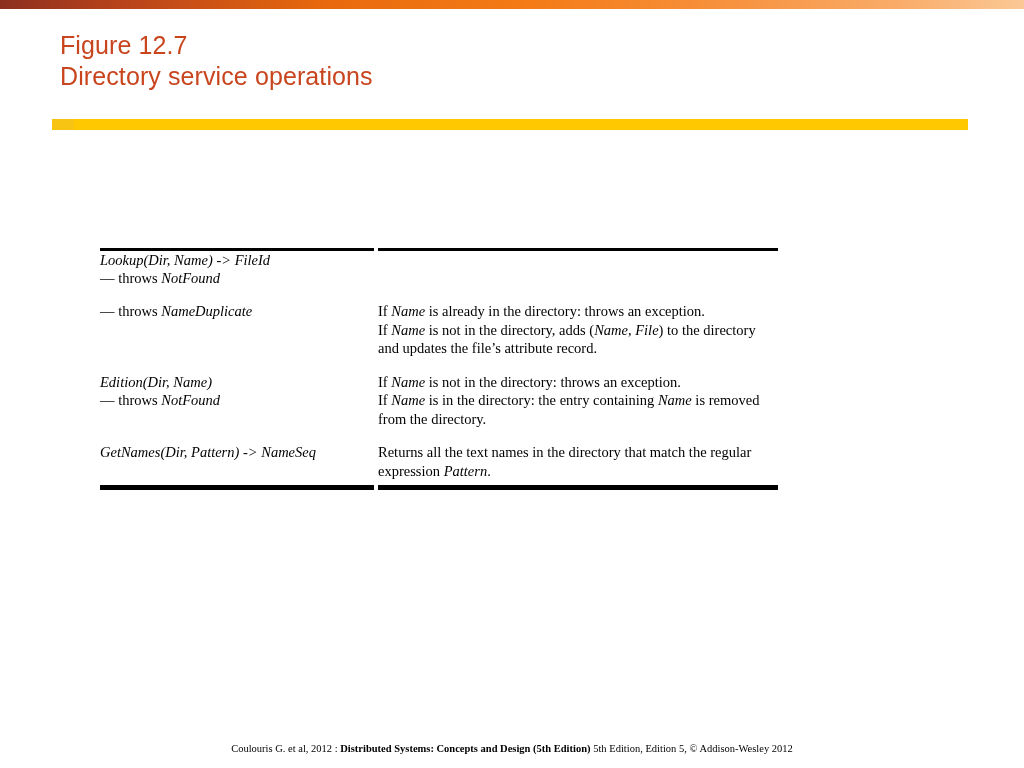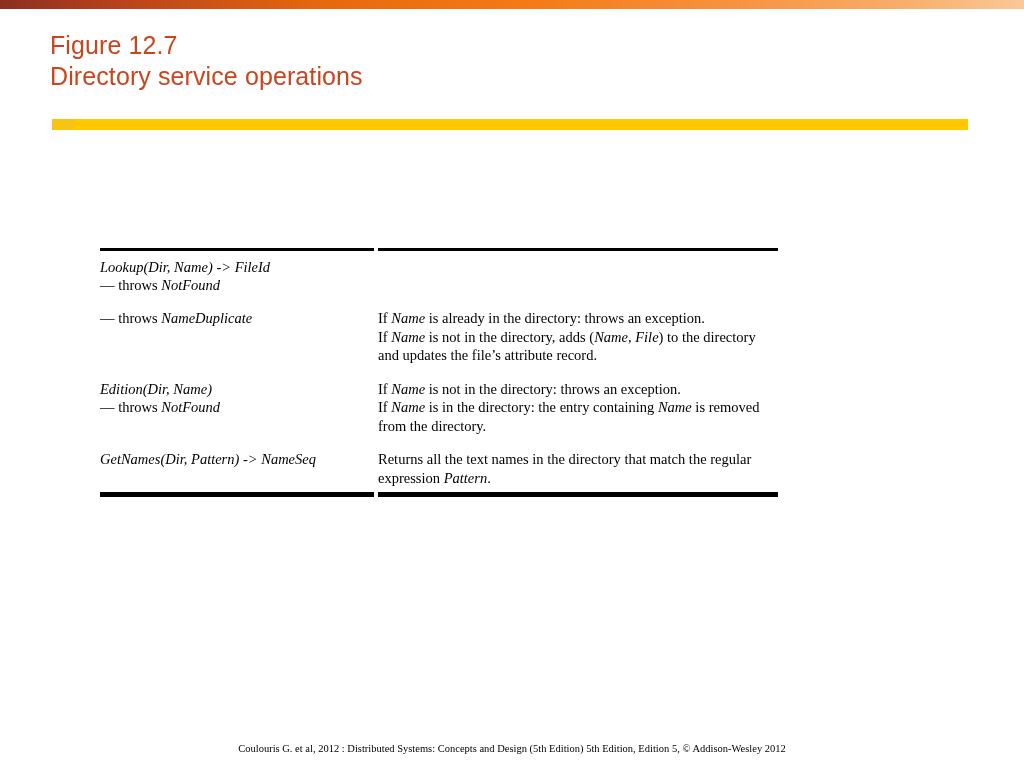--- a/index.html
+++ b/index.html
@@ -29,21 +29,21 @@
         #e8690d 32%,
         #f47b16 52%,
         #f79340 72%,
         #f9ad6a 88%,
         #fbc896 100%);
   }
 
   
   .title-block {
     position: absolute;
-    left: 50px;
+    left: 60px;
     top: 30px;
     width: 920px;
   }
   .title-line {
     color: #c8451e;
     font-family: "Liberation Sans", sans-serif;
     font-size: 25px;
     line-height: 31px;
     font-weight: normal;
     letter-spacing: 0.1px;
@@ -89,21 +89,20 @@
   .rule .seg-right {
     flex: 1;
     background: #000000;
   }
   .rule-top .seg-left,
   .rule-top .seg-right { height: 3px; }
   .rule-bottom .seg-left,
   .rule-bottom .seg-right { height: 5px; }
 
   .rows {
-    padding-top: 7px;
     padding-bottom: 3px;
   }
   .row {
     display: flex;
     align-items: flex-start;
     margin-bottom: 15px;
   }
   .row:last-child { margin-bottom: 2px; }
 
   .cell-op {
@@ -142,21 +141,21 @@
     position: absolute;
     left: 0;
     bottom: 13px;
     width: 1024px;
     text-align: center;
     font-family: "Liberation Serif", serif;
     font-size: 10.5px;
     line-height: 13px;
     color: #000;
   }
-  .footer .bold { font-weight: normal; text-align: center; }
+  .footer .bold { font-weight: bold; text-align: center; }
 </style>
 </head>
 <body>
 
 <div class="top-bar"></div>
 
 <div class="title-block">
   <div class="title-line">Figure 12.7</div>
   <div class="title-line">Directory service operations</div>
 </div>

